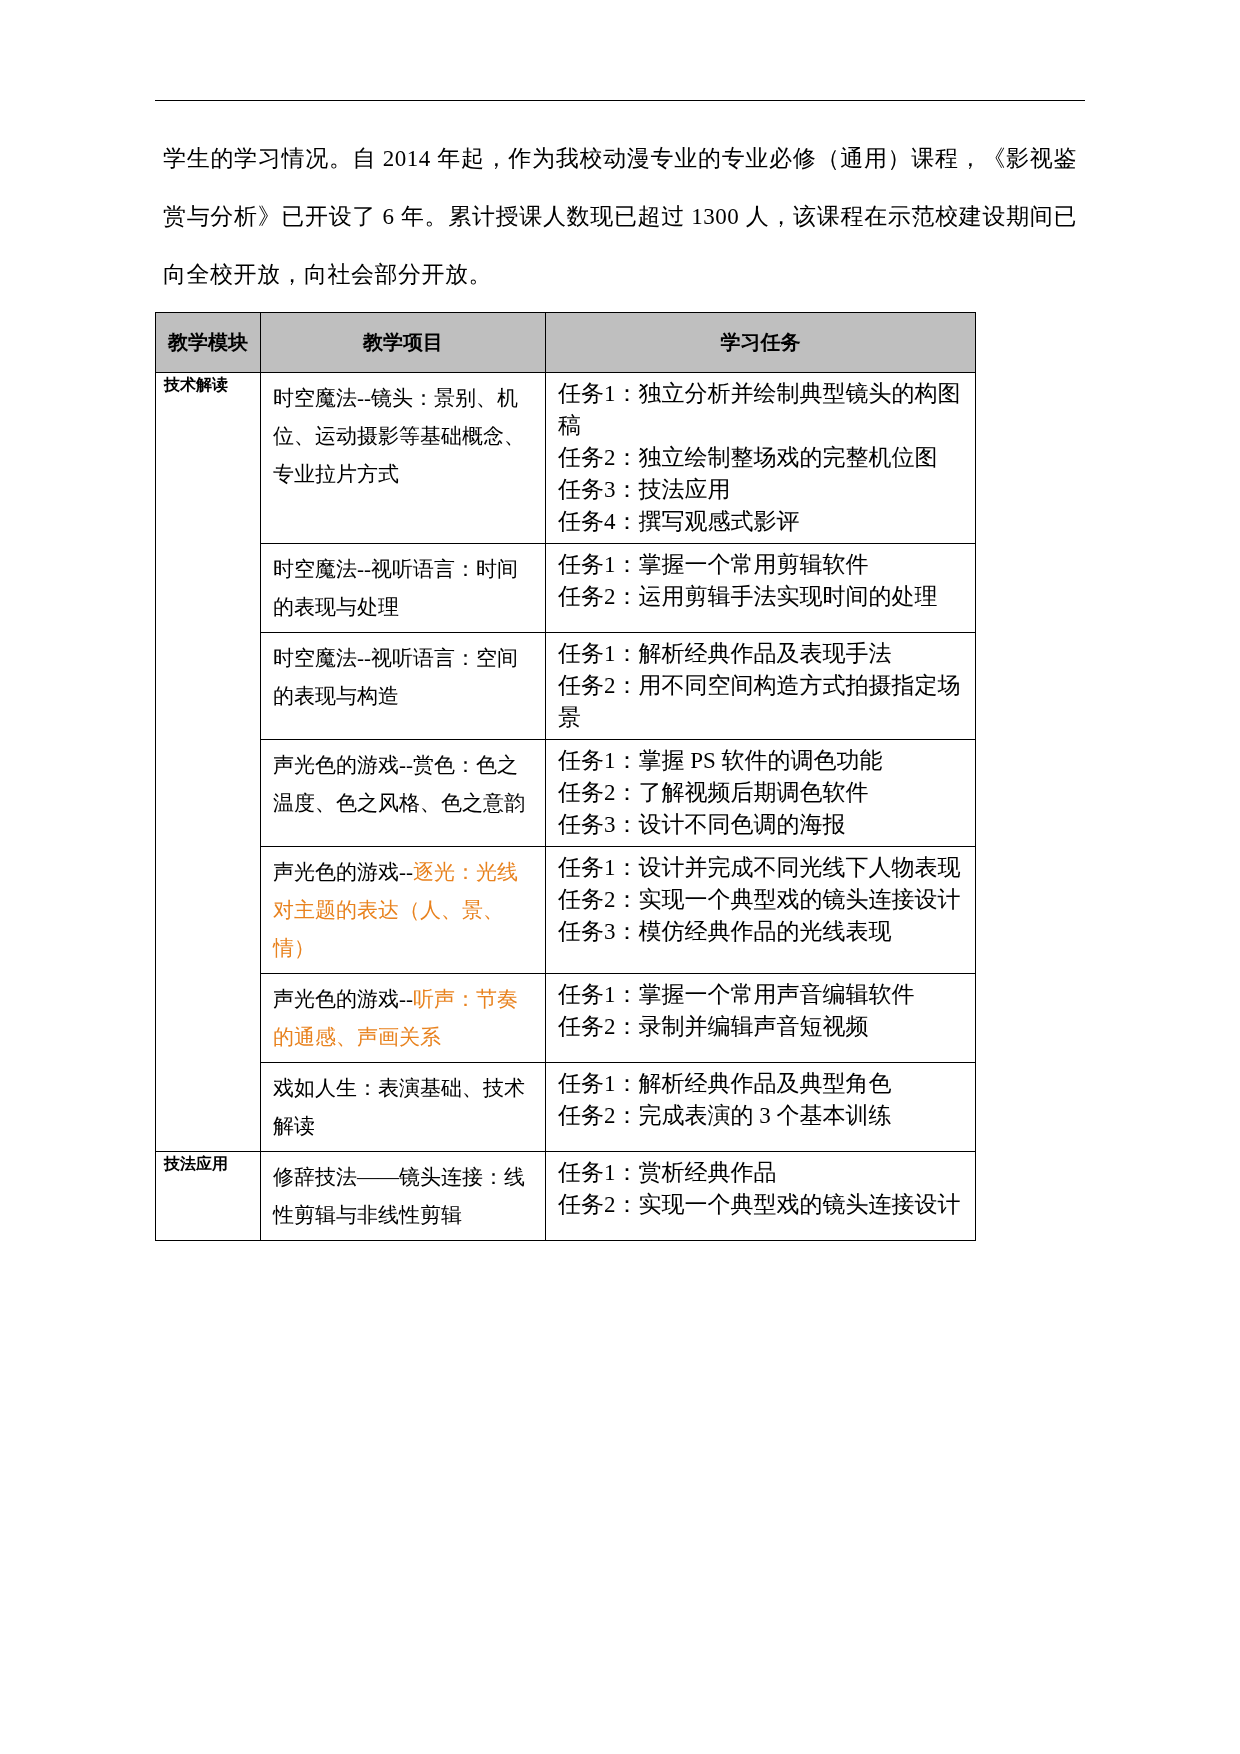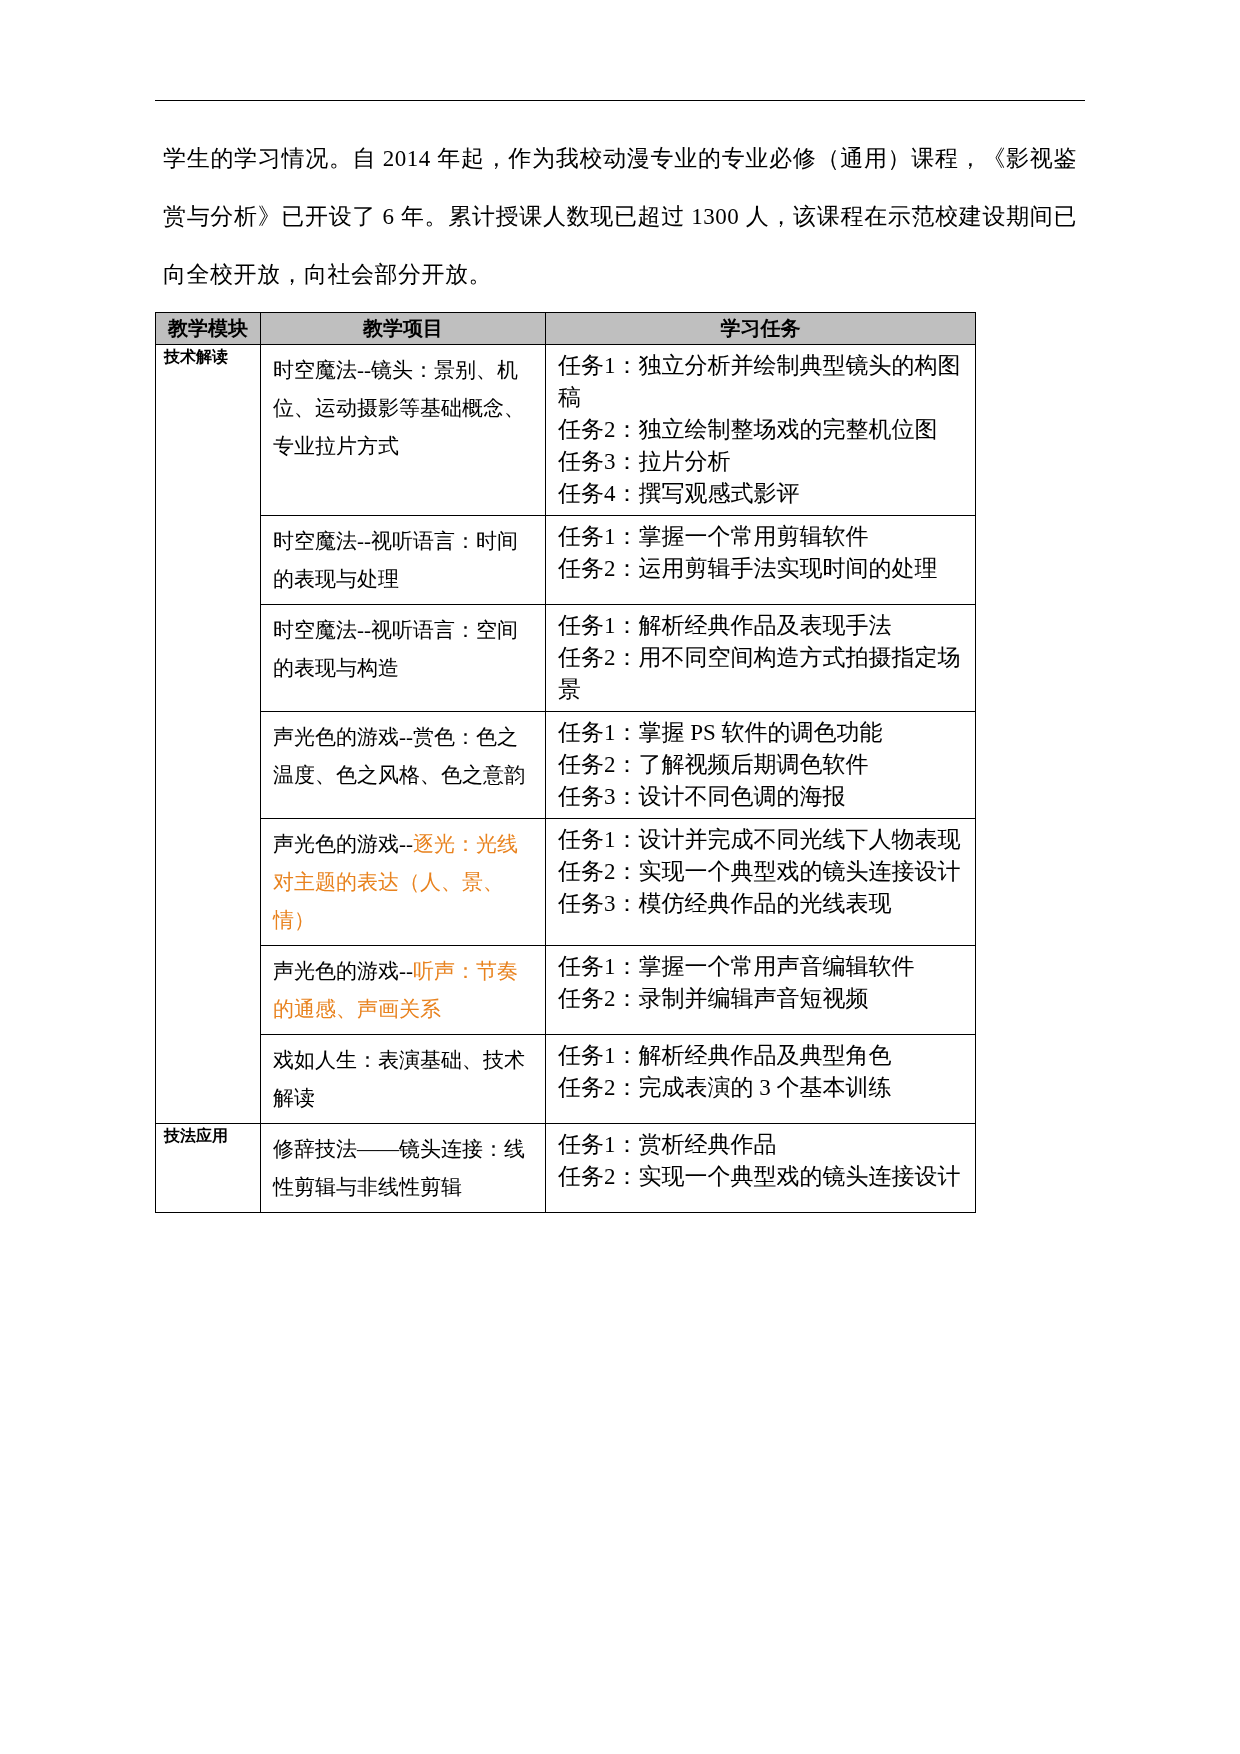--- a/index.html
+++ b/index.html
@@ -56,21 +56,21 @@
     box-sizing: border-box;
   }
   table.course-table th {
     background: #bfbfbf;
     font-family: "Liberation Sans", "DejaVu Sans", sans-serif;
     font-weight: bold;
     font-size: 20px;
     height: 24px;
     text-align: center;
     vertical-align: middle;
-    padding: 2px 4px;
+    padding: 16px 4px;
   }
   td.module-cell {
     font-family: "Liberation Sans", "DejaVu Sans", sans-serif;
     font-weight: bold;
     font-size: 16px;
     padding: 2px 6px 6px 8px;
   }
   td.project-cell {
     font-size: 21px;
     line-height: 38px;
@@ -127,21 +127,21 @@
       </thead>
       <tbody>
         <tr class="r1">
           <td class="module-cell" rowspan="7">技术解读</td>
           <td class="project-cell">
             <span>时空魔法--镜头：景别、机位、运动摄影等基础概念、专业拉片方式</span>
           </td>
           <td class="task-cell">
             <div class="task-line">任务1：独立分析并绘制典型镜头的构图稿</div>
             <div class="task-line">任务2：独立绘制整场戏的完整机位图</div>
-            <div class="task-line">任务3：拉片分析</div>
+            <div class="task-line">任务3：技法应用</div>
             <div class="task-line">任务4：撰写观感式影评</div>
           </td>
         </tr>
         <tr class="r2">
           <td class="project-cell">
             <span>时空魔法--视听语言：时间的表现与处理</span>
           </td>
           <td class="task-cell">
             <div class="task-line">任务1：掌握一个常用剪辑软件</div>
             <div class="task-line">任务2：运用剪辑手法实现时间的处理</div>

